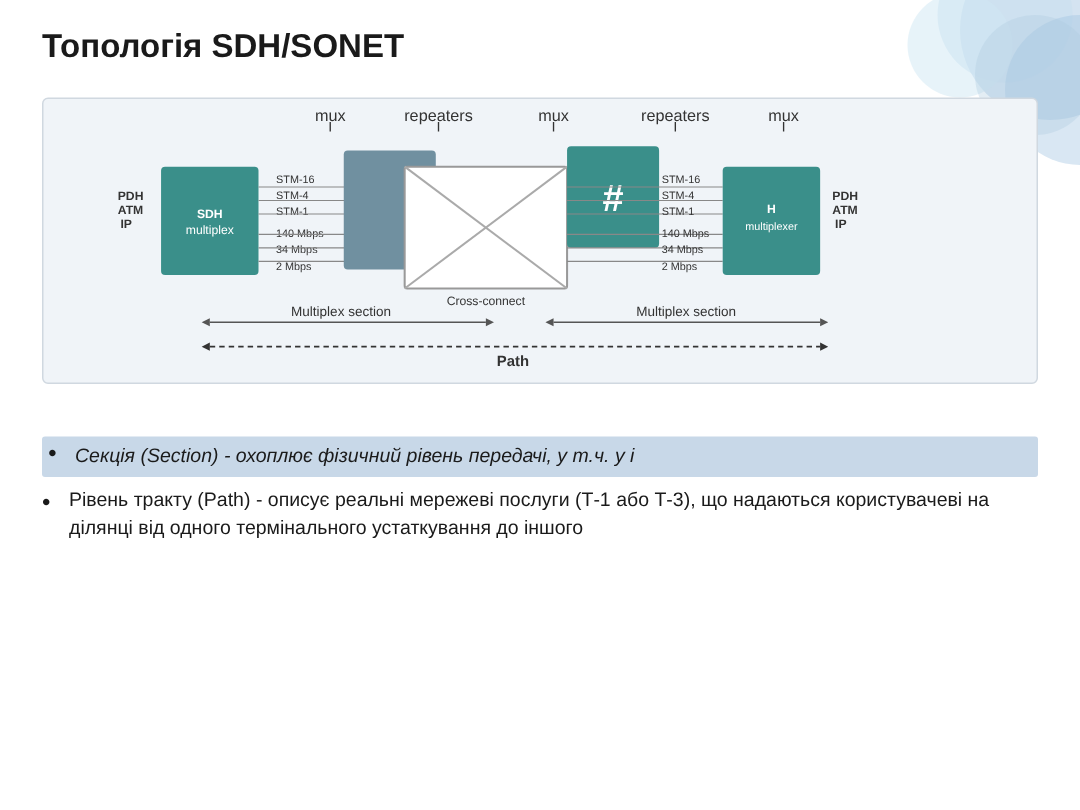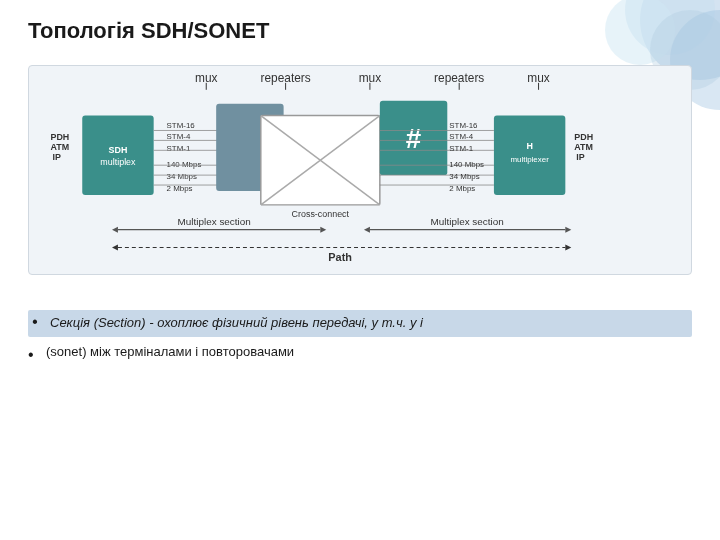--- a/index.html
+++ b/index.html
@@ -190,17 +190,17 @@
       <text x="310" y="197" text-anchor="middle" font-size="11" fill="#333" font-weight="bold">Path</text>
 
     </svg>
   </div>
 
   <ul class="bullet-list">
     <li class="highlighted">
       <span>Секція (Section) - охоплює фізичний рівень передачі, у т.ч. у і</span>
     </li>
     <li>
-      <span>(sonet) між терміналами і повторовачами</span>
+      <span>Рівень тракту (Path) - описує реальні мережеві послуги (Т-1 або Т-3), що надаються користувачеві на ділянці від одного термінального устаткування до іншого</span>
     </li>
   </ul>
 
 </div>
 
 </body></html>

